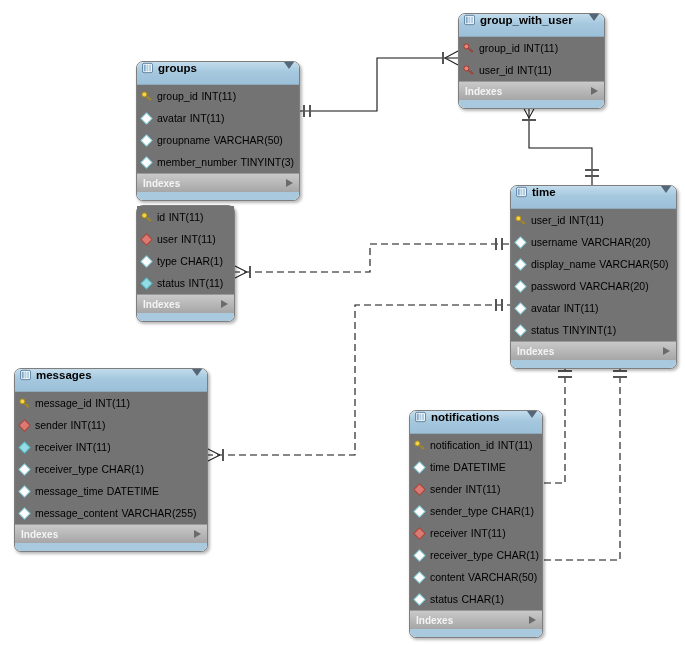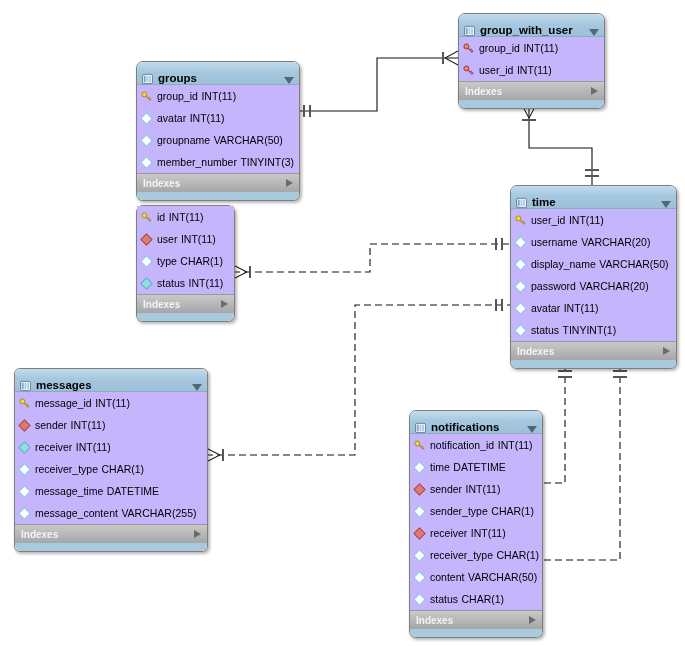--- a/index.html
+++ b/index.html
@@ -6,27 +6,27 @@
   .canvas{position:relative;width:685px;height:646px;background:#fff;overflow:hidden;
           font-family:"Liberation Sans",sans-serif;}
   .wires{position:absolute;left:0;top:0;z-index:1;}
   .wire{stroke:#111;stroke-width:1.1;fill:none;}
   .wire.dash{stroke-dasharray:7 4;}
   .mark{stroke:#555;stroke-width:2;fill:none;}
   .foot{stroke:#222;stroke-width:1.1;fill:none;}
 
   .table{position:absolute;z-index:2;background:#fff;border:1px solid #7e7e7e;border-radius:7px;
          box-shadow:1.5px 2px 3px rgba(0,0,0,.28);}
-  .thead{height:22px;display:flex;align-items:flex-end;gap:5px;padding:0 5px;
+  .thead{height:22px;display:flex;align-items:flex-start;gap:5px;padding:0 5px;
          background:linear-gradient(180deg,#c3dcec 0%,#a5c8df 45%,#9cc0d8 100%);
          border-bottom:1px solid #8fa9bd;border-radius:6px 6px 0 0;}
   .tname{font-size:11.5px;font-weight:bold;color:#000;white-space:nowrap;}
   .tri{width:0;height:0;border-left:5px solid transparent;border-right:5px solid transparent;
        border-top:7px solid #546778;margin-left:auto;flex:none;}
-  .row{height:22px;display:flex;align-items:center;padding:0 4px;background:#c4b5fd;}
+  .row{height:22px;display:flex;align-items:center;padding:0 4px;background:#737373;}
   .cname,.ctype{font-size:10.5px;color:#000;white-space:nowrap;}
   .cname{margin-left:5px;}
   .ctype{margin-left:3.5px;}
   .ico{flex:none;display:flex;width:11px;height:11px;}
   .dmd{flex:none;width:7px;height:7px;border:1.2px solid #7fcad8;background:#fefefe;
        transform:rotate(45deg);margin:0 1px;border-radius:0.5px;}
   .dmd.red{background:#db7a72;border-color:#a84238;}
   .dmd.cyan{background:#92dde5;border-color:#55afbe;}
   .tfoot{height:18px;display:flex;align-items:center;padding:0 6px;
          background:linear-gradient(180deg,#c9c9c9,#a6a6a6);border-top:1px solid #999;}
@@ -251,21 +251,21 @@
       <span class="cname">status</span>
         <span class="ctype">INT(11)</span>
     </div>
     <div class="tfoot">
       <span class="flabel">Indexes</span>
       <span class="arr"></span>
     </div>
     <div class="strip"></div>
   </div>
 
-  <div class="table" style="left:14px;top:368px;width:192px;border-radius:6px;">
+  <div class="table" style="left:14px;top:368px;width:192px;">
     <div class="thead">
       <span class="ico">
           <svg width="13" height="12" viewBox="0 0 13 12">
             <rect x="0.5" y="0.5" width="12" height="11" rx="2" fill="#fdfdfd" stroke="#4c7191"></rect>
             <rect x="2" y="2" width="2.4" height="8" fill="#7fa8c9"></rect>
             <rect x="5.2" y="2" width="2.4" height="8" fill="#aecde4"></rect>
             <rect x="8.4" y="2" width="2.4" height="8" fill="#aecde4"></rect>
           </svg>
         </span>
       <span class="tname">messages</span>

